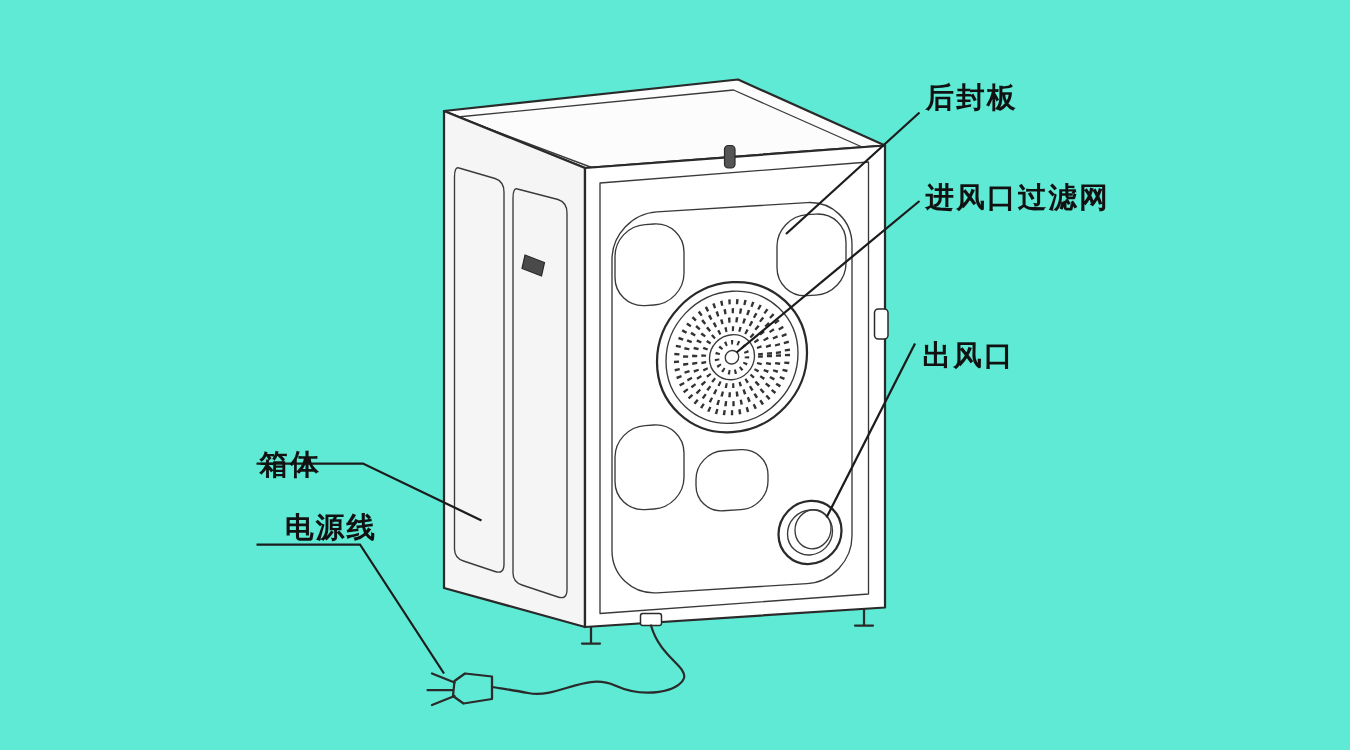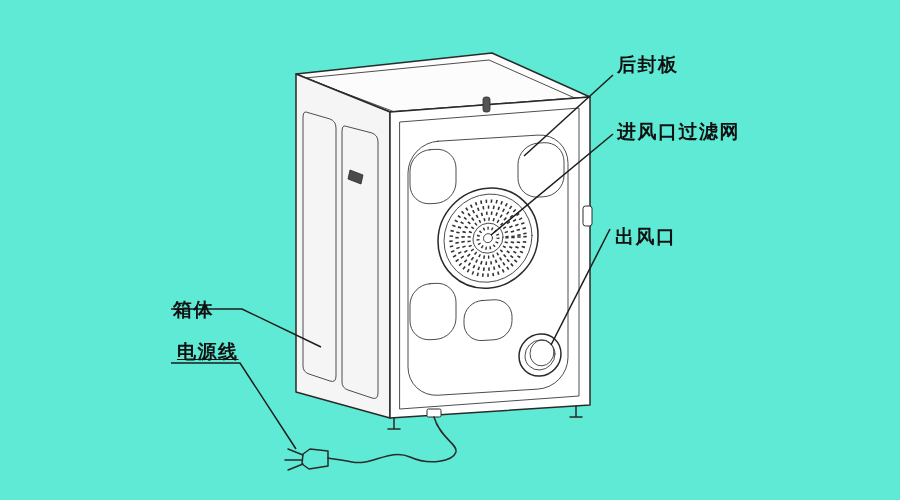--- a/index.html
+++ b/index.html
@@ -109,15 +109,15 @@
   </svg>
 
   <div class="diagram-label" style="left:617px; top:52px;">后封板</div>
 
   <div class="diagram-label" style="left:617px; top:92px;margin-top:27px;">进风口过滤网</div>
 
   <div class="diagram-label" style="left:615px; top:204px;margin-top:20px;">出风口</div>
 
   <div class="diagram-label" style="left:173px; top:297px;">箱体</div>
 
-  <div class="diagram-label" style="left:177px; top:339px;text-decoration:underline;">电源线</div>
+  <div class="diagram-label" style="left:190px; top:339px;">电源线</div>
 
 </div>
 
 </body></html>

